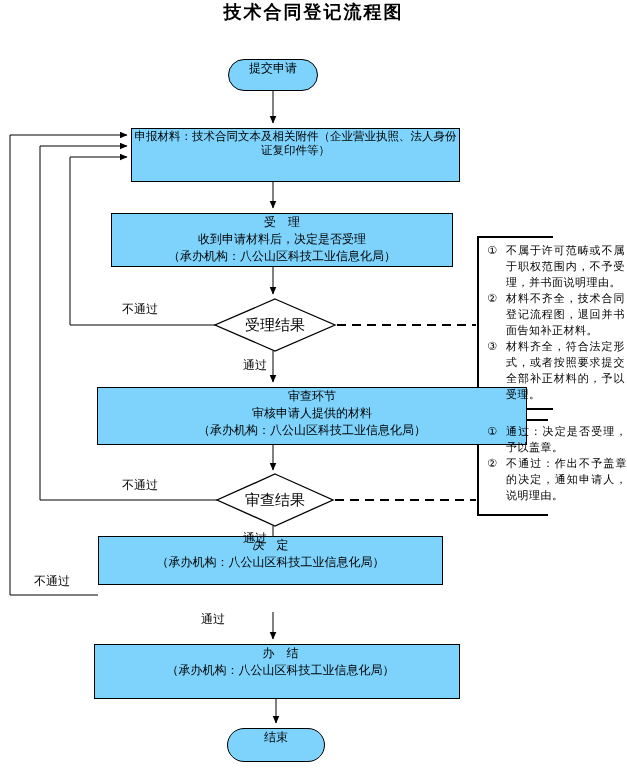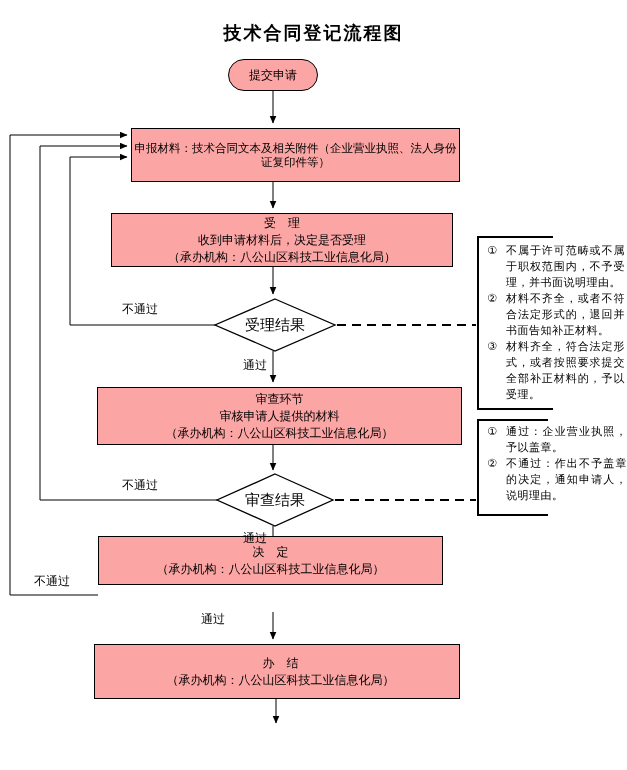--- a/index.html
+++ b/index.html
@@ -1,27 +1,27 @@
 <!DOCTYPE html>
 <html><head>
 <meta charset="utf-8">
 <style>
   html,body{margin:0;padding:0;background:#fff;}
   #canvas{
     position:relative;width:627px;height:770px;background:#fff;
     font-family:"DejaVu Sans",sans-serif;color:#000;overflow:hidden;
   }
   .title{
-    position:absolute;top:21px;left:0;width:627px;text-align:center;
+    position:absolute;top:0;left:0;width:627px;text-align:center;
     font-size:18px;font-weight:bold;letter-spacing:2px;
   }
   svg.layer{position:absolute;left:0;top:0;}
   .node{
-    position:absolute;border:1.5px solid #000;background:#fca5a5;
-    display:flex;flex-direction:column;align-items:center;justify-content:center;
+    position:absolute;border:1.5px solid #000;background:#7dd3fc;
+    display:flex;flex-direction:column;align-items:center;justify-content:flex-start;
     text-align:center;font-size:12px;line-height:17px;box-sizing:border-box;
   }
   .oval{border-radius:17px;}
   .wraptext{font-size:11.5px;line-height:14px;padding:0 2px;}
   .dtext{
     position:absolute;display:flex;align-items:center;justify-content:center;
     font-size:15px;text-align:center;
   }
   .edge-label{position:absolute;font-size:12px;white-space:nowrap;}
   .note{
@@ -77,65 +77,68 @@
   </div>
 
   <div class="node" style="left:111px;top:213px;width:342px;height:54px;">
     <span>受　理</span>
     <span>收到申请材料后，决定是否受理</span>
     <span>（承办机构：八公山区科技工业信息化局）</span>
   </div>
 
   <div class="dtext" style="left:215px;top:299px;width:120px;height:52px;">受理结果</div>
 
-  <div class="node" style="left:97px;top:387px;width:365px;height:58px;">
+  <div class="node" style="left:97px;top:387px;width:430px;height:58px;">
     <span>审查环节</span>
     <span>审核申请人提供的材料</span>
     <span>（承办机构：八公山区科技工业信息化局）</span>
   </div>
 
   <div class="dtext" style="left:217px;top:474px;width:116px;height:52px;">审查结果</div>
 
   <div class="node" style="left:98px;top:536px;width:345px;height:49px;">
     <span>决　定</span>
     <span>（承办机构：八公山区科技工业信息化局）</span>
   </div>
 
   <div class="node" style="left:94px;top:644px;width:366px;height:55px;padding-left:7px;">
     <span>办　结</span>
     <span>（承办机构：八公山区科技工业信息化局）</span>
   </div>
 
+  <div class="node oval" style="left:227px;top:728px;width:98px;height:34px;">
+    <span>结束</span>
+  </div>
 
   <span class="edge-label" style="left:122px;top:301px;">不通过</span>
   <span class="edge-label" style="left:243px;top:357px;">通过</span>
   <span class="edge-label" style="left:122px;top:477px;">不通过</span>
   <span class="edge-label" style="left:243px;top:530px;">通过</span>
   <span class="edge-label" style="left:34px;top:573px;">不通过</span>
   <span class="edge-label" style="left:201px;top:611px;">通过</span>
 
   <div class="note" style="left:487px;top:243px;width:138px;">
     <div class="note-item">
       <span class="note-marker">①</span>
       <span class="note-text">不属于许可范畴或不属于职权范围内，不予受理，并书面说明理由。</span>
     </div>
     <div class="note-item">
       <span class="note-marker">②</span>
-      <span class="note-text">材料不齐全，或者不符合法定形式的，退回并书面告知补正材料。</span>
+      <span class="note-text">材料不齐全，技术合同登记流程图，退回并书面告知补正材料。</span>
     </div>
     <div class="note-item">
       <span class="note-marker">③</span>
       <span class="note-text">材料齐全，符合法定形式，或者按照要求提交全部补正材料的，予以受理。</span>
     </div>
   </div>
 
   <div class="note" style="left:487px;top:424px;width:140px;">
     <div class="note-item">
       <span class="note-marker">①</span>
-      <span class="note-text">通过：企业营业执照，予以盖章。</span>
+      <span class="note-text">通过：决定是否受理，予以盖章。</span>
     </div>
     <div class="note-item">
       <span class="note-marker">②</span>
       <span class="note-text">不通过：作出不予盖章的决定，通知申请人，说明理由。</span>
     </div>
   </div>
 
 </div>
 
 </body></html>

